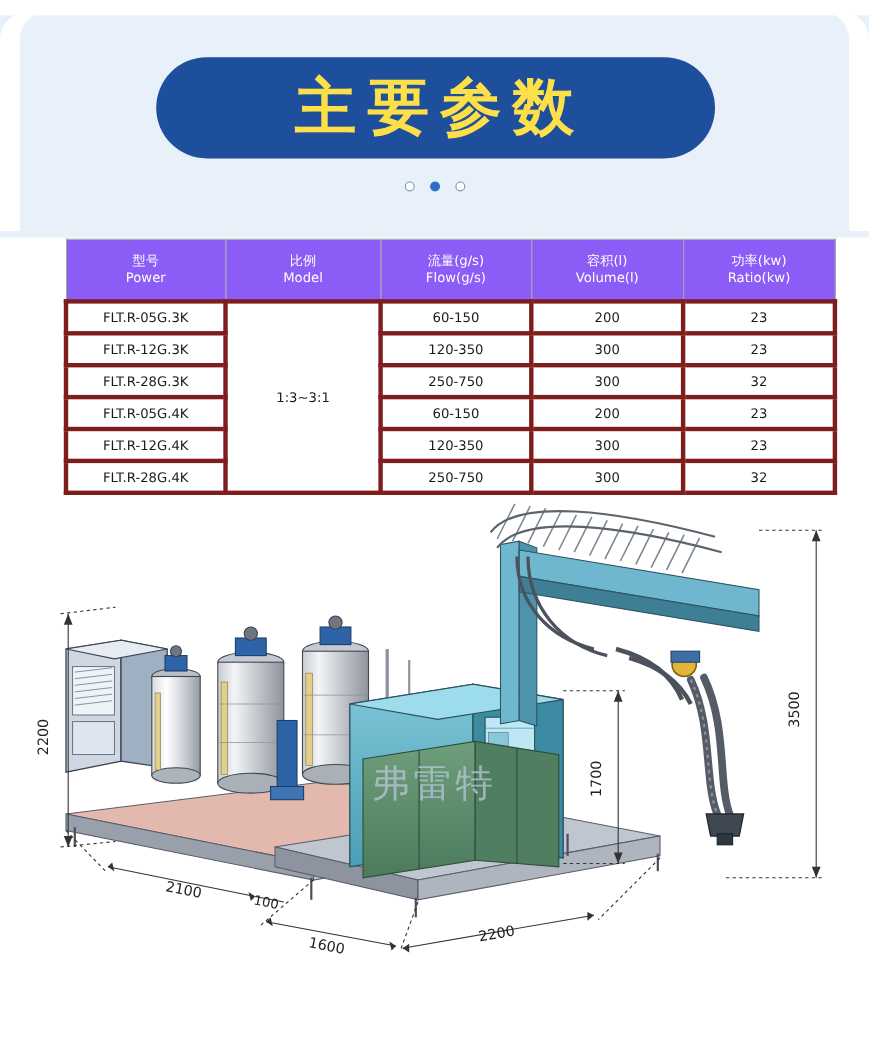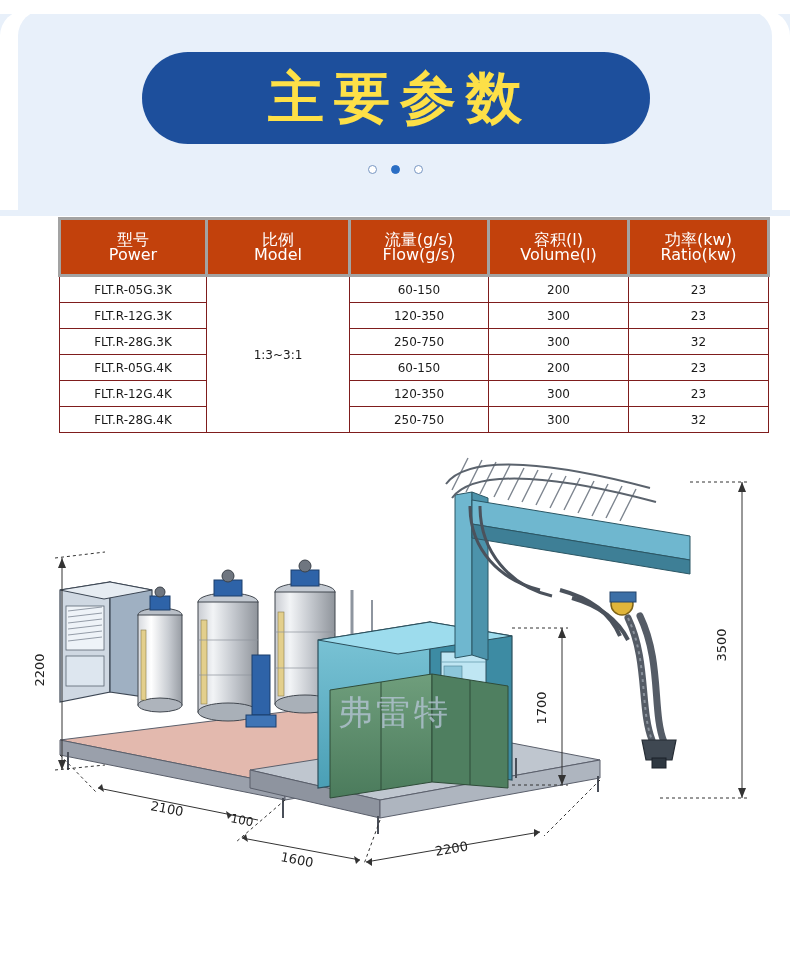--- a/index.html
+++ b/index.html
@@ -88,33 +88,33 @@
     left: 58px;
     top: 217px;
     width: 674px;
   }
   table.params {
     border-collapse: collapse;
     width: 674px;
     table-layout: fixed;
   }
   table.params th {
-    background: #c2410c;
+    background: #8b5cf6;
     color: #ffffff;
-    font-size: 16px;
+    font-size: 12px;
     font-weight: normal;
     line-height: 15px;
     padding: 6px 2px;
-    border: 3px solid #a3a3a3;
+    border: 1px solid #a3a3a3;
     text-align: center;
     height: 42px;
     font-family: "DejaVu Sans", "Liberation Sans", sans-serif;
   }
   table.params td {
-    border: 1px solid #7f1d1d;
+    border: 4px solid #7f1d1d;
     text-align: center;
     font-size: 12px;
     color: #1a1a1a;
     height: 25px;
     padding: 0;
     font-family: "DejaVu Sans", "Liberation Sans", sans-serif;
   }
   .cell-line {
     display: block;
   }

